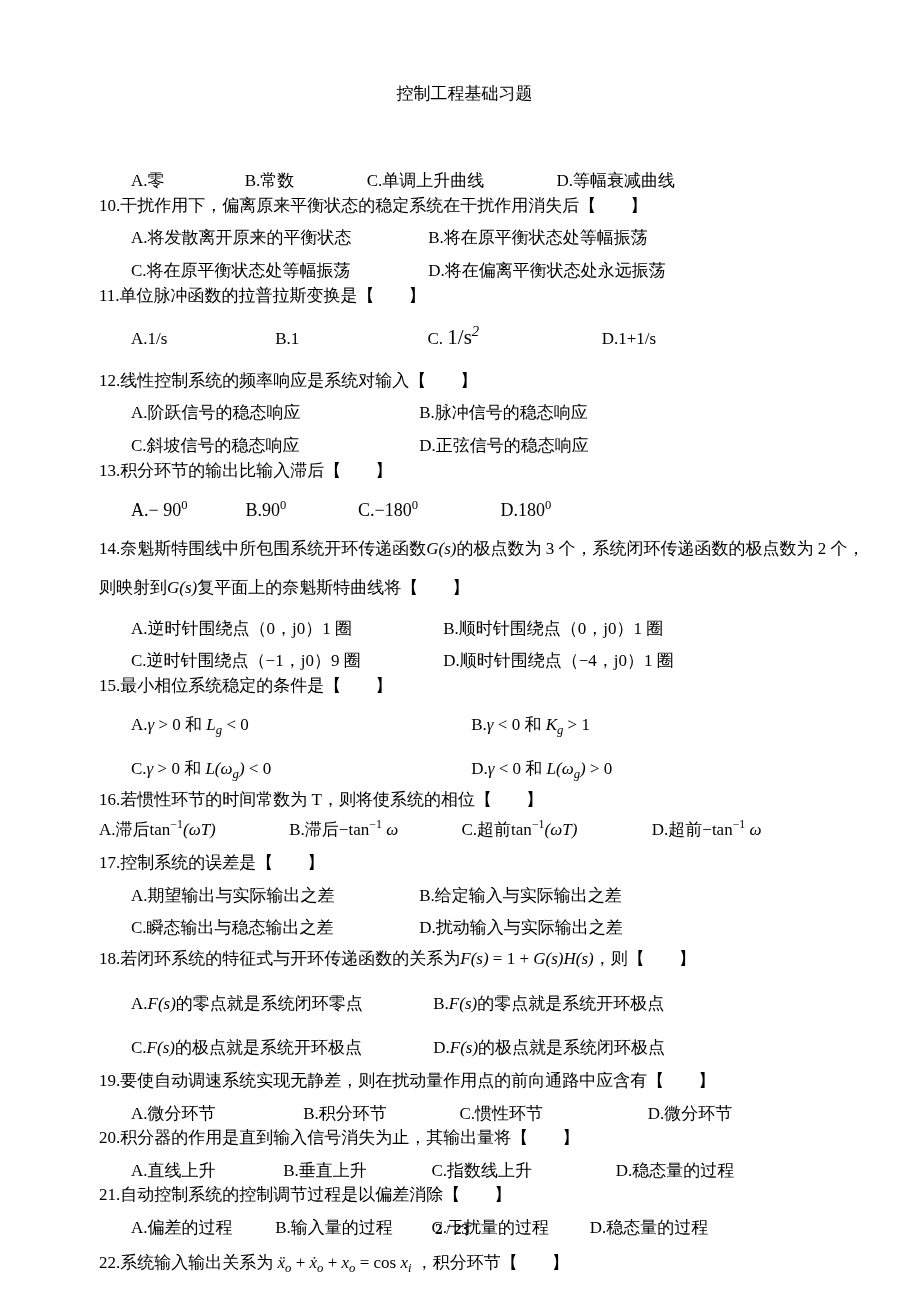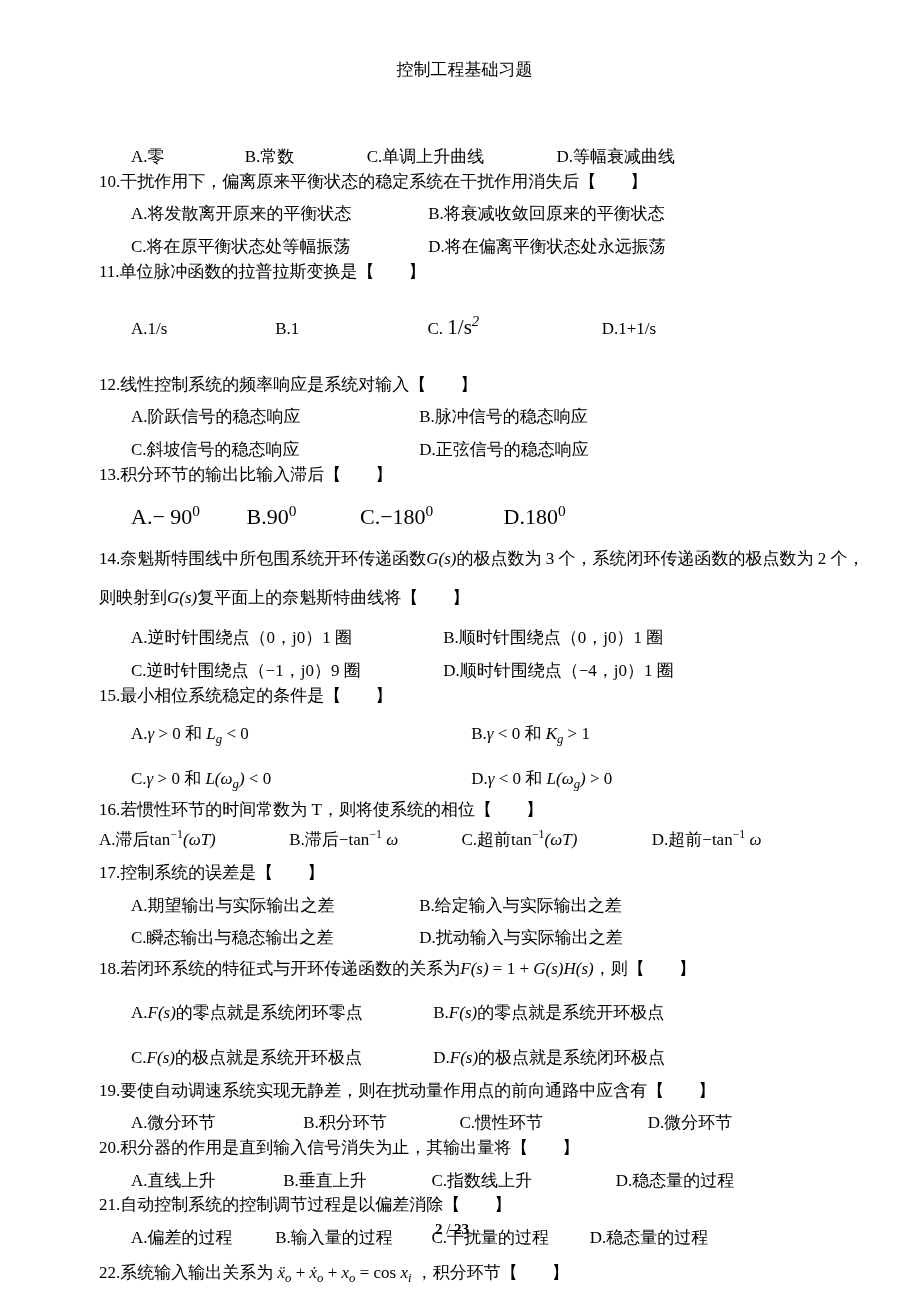--- a/index.html
+++ b/index.html
@@ -15,20 +15,21 @@
       position: relative;
       box-sizing: border-box;
       padding-top: 58px;
       padding-left: 99px;
       padding-right: 90px;
     }
     .page-title {
       text-align: center;
       font-size: 17px;
       margin-bottom: 64px;
+      margin-top: 24px;
     }
     .qline {
       line-height: 1.45;
       margin: 0;
       white-space: nowrap;
     }
     .indent1 { padding-left: 32px; margin-top: 8px; }
     .gap { display:inline-block; }
     .footer {
       position: absolute;
@@ -36,38 +37,38 @@
       bottom: 64px;
       text-align: center;
       font-family: "Times New Roman", serif;
       font-size: 15px;
     }
     .footer b { font-weight: bold; }
     .ft { font-family: "Times New Roman", serif; }
     .it { font-style: italic; }
     sup { font-size: 0.7em; vertical-align: super; line-height: 0; }
     sub { font-size: 0.75em; vertical-align: sub; line-height: 0; }
-    .math-spacing { margin: 22px 0; }
+    .math-spacing { margin: 8px 0; }
   </style>
 </head>
 <body>
 
 <div class="page-title">控制工程基础习题</div>
 
 <div class="qline indent1">
   <span>A.零</span><span class="gap" style="width:76px"></span>
   <span>B.常数</span><span class="gap" style="width:68px"></span>
   <span>C.单调上升曲线</span><span class="gap" style="width:68px"></span>
   <span>D.等幅衰减曲线</span>
 </div>
 
 <div class="qline">10.干扰作用下，偏离原来平衡状态的稳定系统在干扰作用消失后【　　】</div>
 <div class="qline indent1">
   <span style="display:inline-block;width:293px">A.将发散离开原来的平衡状态</span>
-  <span>B.将衰减收敛回原来的平衡状态</span>
+  <span>B.将在原平衡状态处等幅振荡</span>
 </div>
 <div class="qline indent1">
   <span style="display:inline-block;width:293px">C.将在原平衡状态处等幅振荡</span>
   <span>D.将在偏离平衡状态处永远振荡</span>
 </div>
 
 <div class="qline">11.单位脉冲函数的拉普拉斯变换是【　　】</div>
 <div class="qline indent1 math-spacing" style="padding-top:6px;padding-bottom:8px">
   <span style="display:inline-block;width:140px">A.1/s</span>
   <span style="display:inline-block;width:148px">B.1</span>
@@ -79,21 +80,21 @@
 <div class="qline indent1">
   <span style="display:inline-block;width:284px">A.阶跃信号的稳态响应</span>
   <span>B.脉冲信号的稳态响应</span>
 </div>
 <div class="qline indent1">
   <span style="display:inline-block;width:284px">C.斜坡信号的稳态响应</span>
   <span>D.正弦信号的稳态响应</span>
 </div>
 
 <div class="qline">13.积分环节的输出比输入滞后【　　】</div>
-<div class="qline indent1 ft" style="font-size:22px;padding-top:6px;padding-bottom:10px">
+<div class="qline indent1 ft" style="font-size:18px;padding-top:6px;padding-bottom:10px">
   <span style="display:inline-block;width:110px"><span>A.</span><span>− 90</span><sup>0</sup></span>
   <span style="display:inline-block;width:108px"><span>B.</span><span>90</span><sup>0</sup></span>
   <span style="display:inline-block;width:138px"><span>C.</span><span>−180</span><sup>0</sup></span>
   <span><span>D.</span><span>180</span><sup>0</sup></span>
 </div>
 
 <div class="qline" style="padding-top:4px;padding-bottom:14px">
   <span>14.奈魁斯特围线中所包围系统开环传递函数</span><span class="ft it">G(s)</span><span>的极点数为 3 个，系统闭环传递函数的极点数为 2 个，</span>
 </div>
 <div class="qline" style="padding-bottom:8px">

